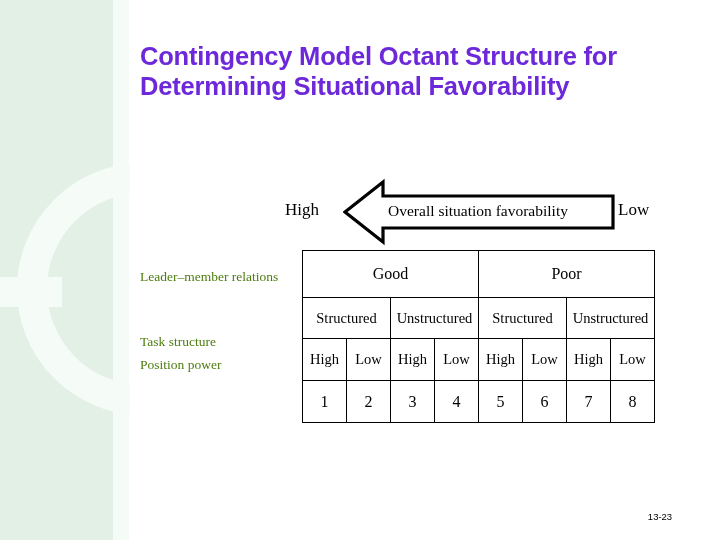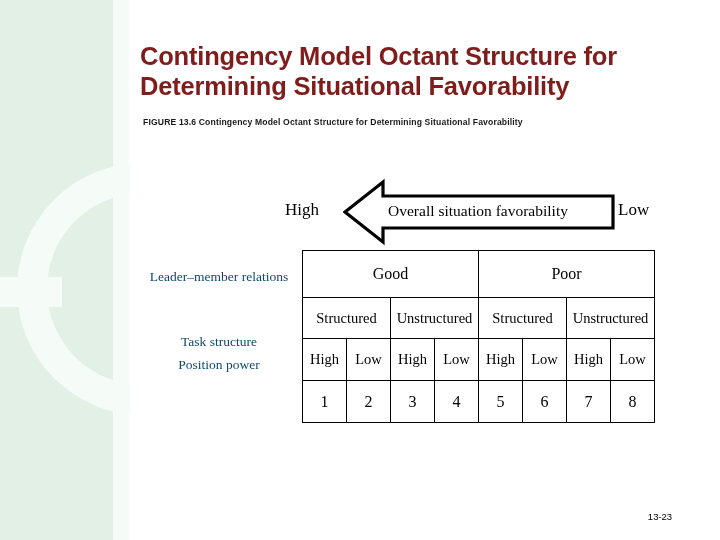--- a/index.html
+++ b/index.html
@@ -70,21 +70,21 @@
   }
 
   #page-title {
     position: absolute;
     left: 140px;
     top: 42px;
     width: 545px;
     font-size: 25.5px;
     font-weight: bold;
     line-height: 1.17;
-    color: #7f1d1d;
+    color: #6d28d9;
     letter-spacing: -0.2px;
   }
 
   #figure-caption {
     position: absolute;
     left: 143px;
     top: 117px;
     width: 540px;
     font-size: 8.6px;
     font-weight: bold;
@@ -148,24 +148,24 @@
     position: absolute;
     left: 0px;
     top: 0px;
     width: 158px;
     height: 178px;
   }
   .row-label {
     position: absolute;
     right: 0;
     width: 158px;
-    text-align: center;
+    text-align: left;
     font-family: "Liberation Serif", serif;
     font-size: 13.5px;
-    color: #0c4a6e;
+    color: #4d7c0f;
     white-space: nowrap;
   }
   #row-label-leader   { top: 19px; }
   #row-label-task     { top: 67px; margin-top: 17px; }
   #row-label-power    { top: 107px; }
   #row-label-octant   { top: 148px; }
 
   #octant-table {
     position: absolute;
     left: 162px;
@@ -221,21 +221,20 @@
   <div id="sidebar-band"></div>
   <div id="sidebar-pale-strip"></div>
   <div id="sidebar-ring"></div>
   <div id="sidebar-crossbar"></div>
 </div>
 
 <div id="slide-content">
 
   <div id="page-title">Contingency Model Octant Structure for Determining Situational Favorability</div>
 
-  <div id="figure-caption">FIGURE 13.6  Contingency Model Octant Structure for Determining Situational Favorability</div>
 
   <div id="favorability-arrow-group">
 
     <div id="arrow-label-high">High</div>
 
     <svg id="arrow-shape" viewBox="0 0 272 68">
       <polygon points="2,34 40,4 40,18 270,18 270,50 40,50 40,64" fill="#ffffff" stroke="#000000" stroke-width="3.2" stroke-linejoin="miter"></polygon>
     </svg>
 
     <div id="arrow-body-text">Overall situation favorability</div>

